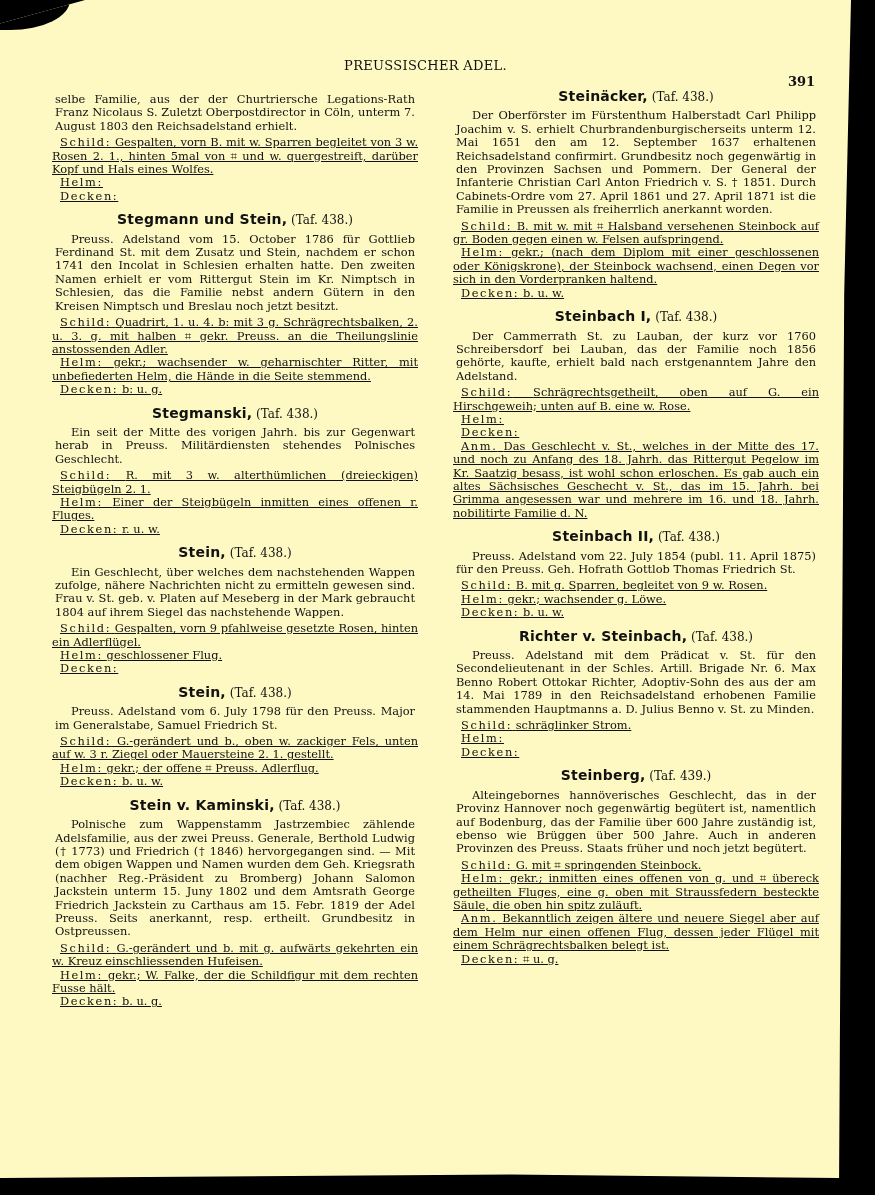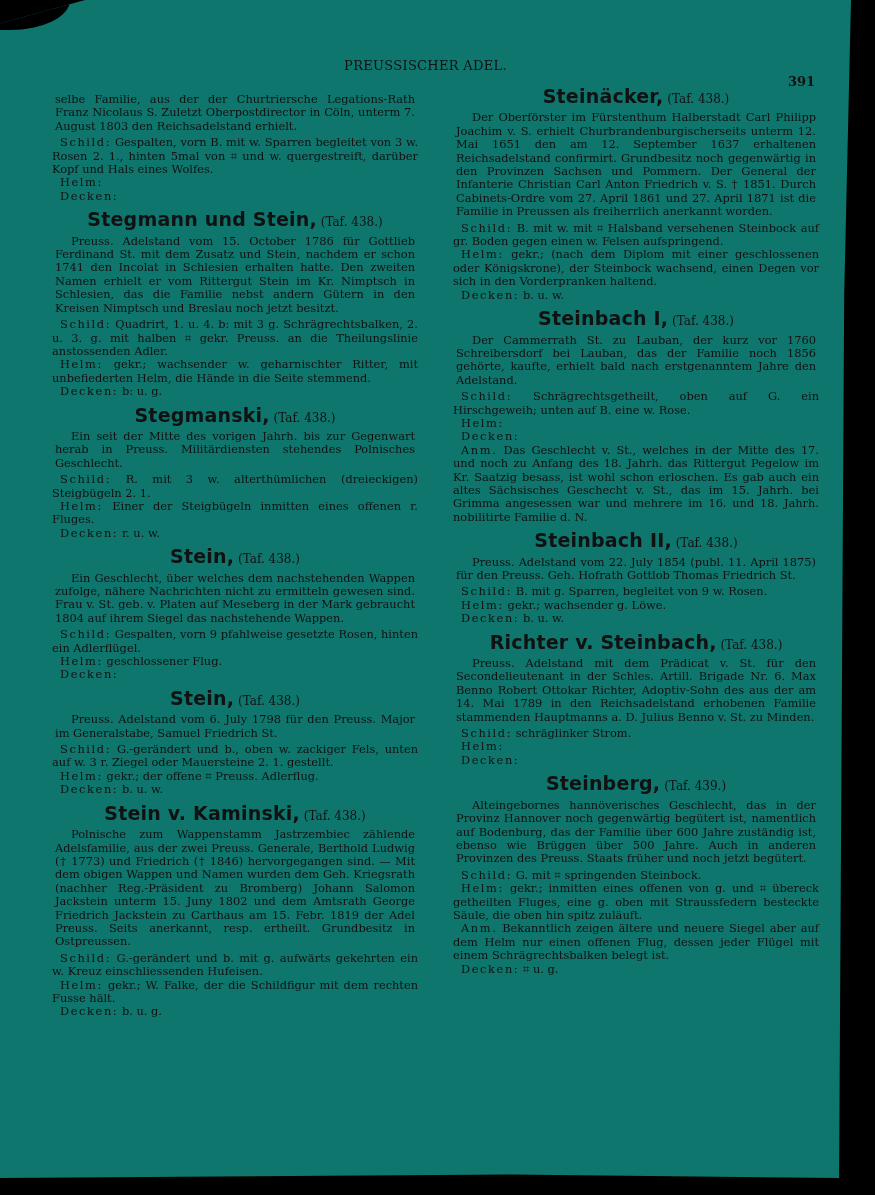--- a/index.html
+++ b/index.html
@@ -4,21 +4,21 @@
   <style>
     html, body { margin: 0; padding: 0; }
     body {
       width: 875px; height: 1195px; position: relative; overflow: hidden;
       background: #000;
       font-family: "DejaVu Serif", "Liberation Serif", serif;
       color: #111;
     }
     .paper {
       position: absolute; left: 0; top: 0; width: 851px; height: 1178px;
-      background: #0f766e;
+      background: #fef9c3;
       clip-path: polygon(0 2%, 10% 0, 100% 0, 99.2% 25%, 98.6% 100%, 60% 99.7%, 0 100%);
     }
     .corner-blot {
       position: absolute; left: 0; top: 0; width: 70px; height: 30px;
       background: #000; border-bottom-right-radius: 60px 30px;
     }
     .running-head {
       position: absolute; top: 58px; left: 0; width: 851px; text-align: center;
       font-size: 13px; letter-spacing: 0.3px;
     }
@@ -30,25 +30,25 @@
       font-size: 11.4px; line-height: 13.4px; text-align: justify;
     }
     .col.left { left: 52px; }
     .col.right { left: 453px; }
     .entry { margin-bottom: 10px; }
     .entry-title {
       text-align: center; margin: 4px 0 5px 0; font-size: 12px;
     }
     .entry-name {
       font-family: "DejaVu Sans", "Liberation Sans", sans-serif;
-      font-weight: bold; font-size: 19px; letter-spacing: 0.2px;
+      font-weight: bold; font-size: 14px; letter-spacing: 0.2px;
     }
     .entry-taf { font-size: 12px; }
     .para { text-indent: 16px; margin: 3px; }
-    .field { margin: 0; text-indent: 8px; padding-left: 0; }
+    .field { margin: 0; text-indent: 8px; padding-left: 0; text-decoration: underline; }
     .field-label { letter-spacing: 1.6px; }
   </style>
 </head>
 <body>
 
 <div class="paper">
   <div class="corner-blot"></div>
 
   <div class="running-head">PREUSSISCHER ADEL.</div>
   <div class="page-number">391</div>

